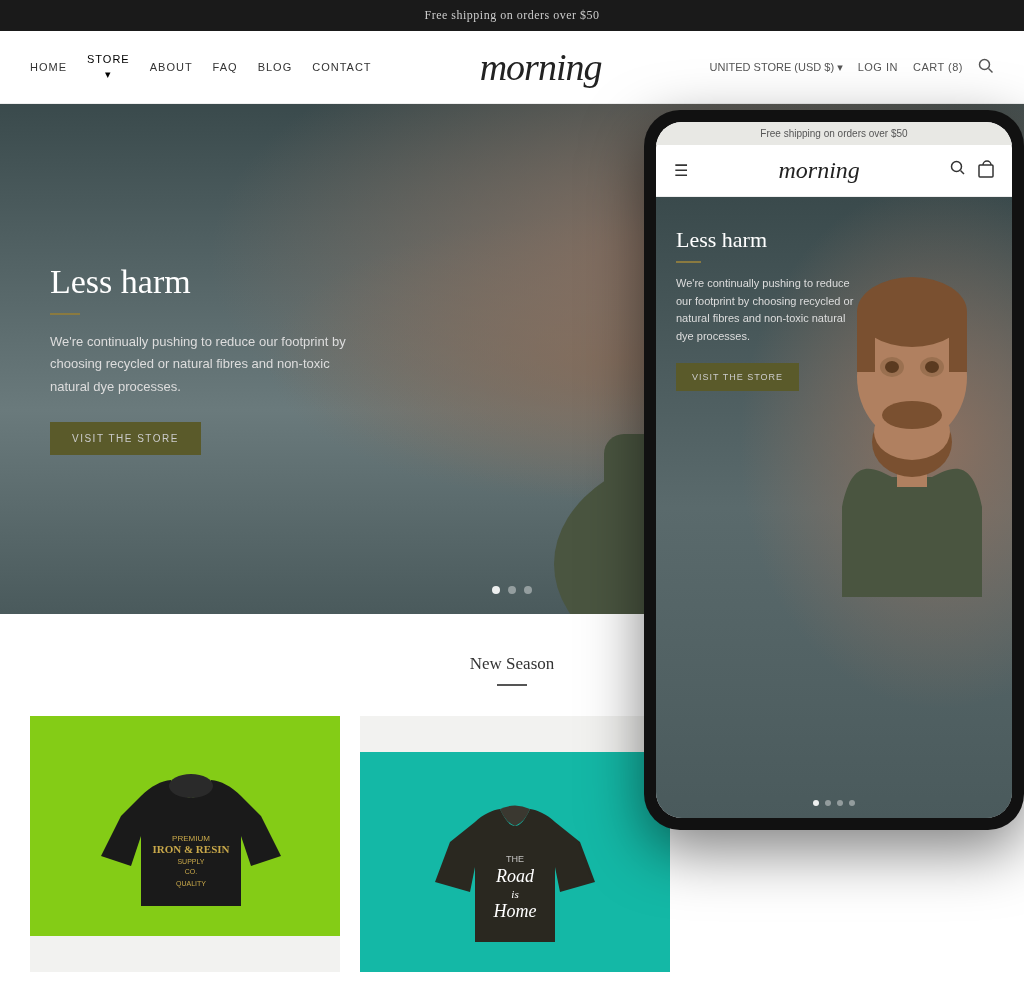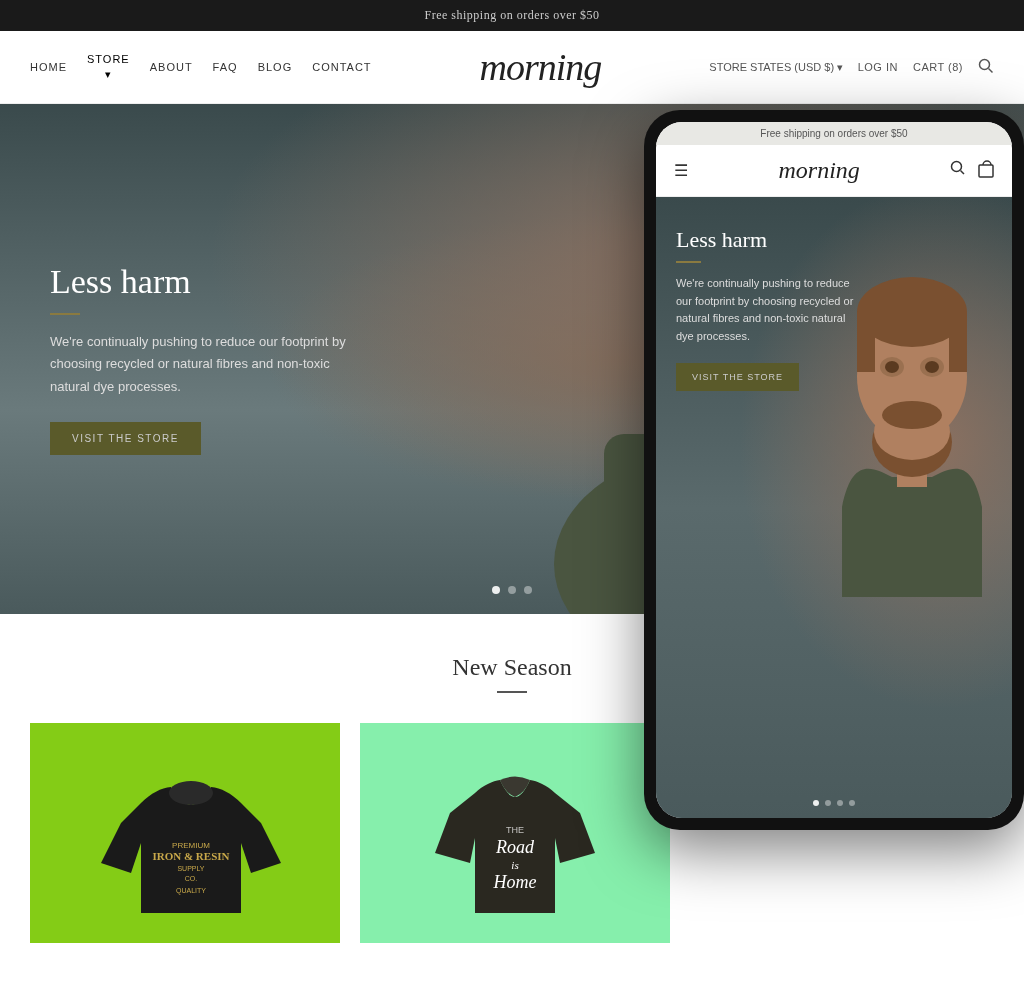--- a/index.html
+++ b/index.html
@@ -169,21 +169,21 @@
       z-index: 10;
     }
 
     
     .new-season {
       padding: 40px 30px 20px;
       text-align: center;
       background: #fff;
     }
     .new-season-title {
-      font-size: 24px;
+      font-size: 17px;
       font-family: 'Georgia', serif;
       font-weight: normal;
       color: #333;
       margin-bottom: 10px;
     }
     .new-season-divider {
       width: 30px;
       height: 2px;
       background: #555;
       margin: 0 auto 30px;
@@ -368,21 +368,21 @@
       <a>ABOUT</a>
       <a>FAQ</a>
       <a>BLOG</a>
       <a>CONTACT</a>
     </nav>
 
     <div class="logo">morning</div>
 
     <div class="header-right">
       <span>
-        <span>STORE STATES (USD $)</span>
+        <span>UNITED STORE (USD $)</span>
         <span> ▾</span>
       </span>
       <a>LOG IN</a>
       <a>CART (8)</a>
       <span class="search-icon">
         <svg width="16" height="16" viewBox="0 0 16 16" fill="none">
           <circle cx="6.5" cy="6.5" r="5" stroke="#555" stroke-width="1.5"></circle>
           <line x1="10.5" y1="10.5" x2="14.5" y2="14.5" stroke="#555" stroke-width="1.5"></line>
         </svg>
       </span>
@@ -454,21 +454,21 @@
             <text x="100" y="105" text-anchor="middle" fill="#c8a84a" font-size="8" font-family="Arial">PREMIUM</text>
             <text x="100" y="117" text-anchor="middle" fill="#c8a84a" font-size="11" font-family="Georgia" font-weight="bold">IRON &amp; RESIN</text>
             <text x="100" y="128" text-anchor="middle" fill="#c8a84a" font-size="7" font-family="Arial">SUPPLY</text>
             <text x="100" y="138" text-anchor="middle" fill="#c8a84a" font-size="7" font-family="Arial">CO.</text>
             <text x="100" y="150" text-anchor="middle" fill="#c8a84a" font-size="7" font-family="Arial">QUALITY</text>
           </svg>
         </div>
       </div>
 
       <div class="product-card">
-        <div class="product-image" style="background:#86efac;">
+        <div class="product-image" style="background:#14b8a6;margin-top:36px;">
           <svg width="200" height="180" viewBox="0 0 200 180" xmlns="http://www.w3.org/2000/svg">
 
             <path d="M60 50 L35 70 L20 110 L55 120 L60 95 L60 170 L140 170 L140 95 L145 120 L180 110 L165 70 L140 50 C132 42 122 38 115 37 C110 48 105 54 100 54 C95 54 90 48 85 37 C78 38 68 42 60 50 Z" fill="#2a2820"></path>
 
             <path d="M85 37 Q100 30 115 37 Q110 50 100 54 Q90 50 85 37 Z" fill="#3a3830"></path>
 
             <text x="100" y="90" text-anchor="middle" fill="#ffffff" font-size="9" font-family="Arial" opacity="0.7">THE</text>
             <text x="100" y="110" text-anchor="middle" fill="#ffffff" font-size="18" font-family="Georgia" font-style="italic">Road</text>
             <text x="100" y="126" text-anchor="middle" fill="#ffffff" font-size="11" font-family="Georgia" font-style="italic">is</text>
             <text x="100" y="145" text-anchor="middle" fill="#ffffff" font-size="18" font-family="Georgia" font-style="italic">Home</text>

